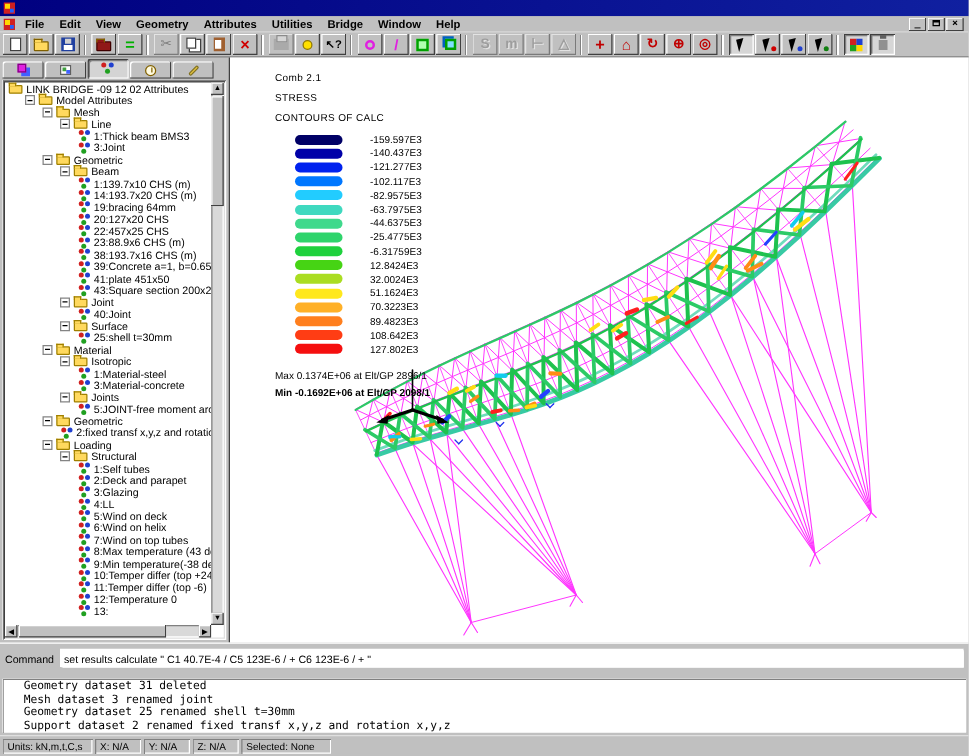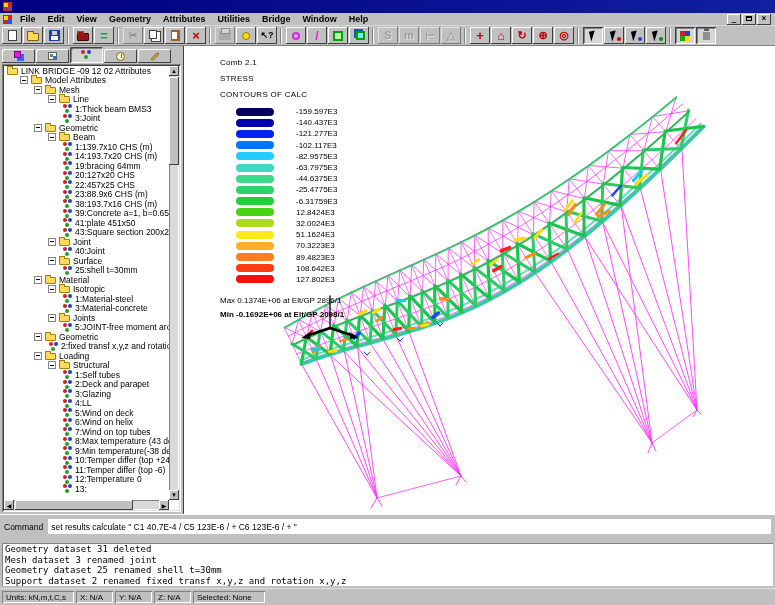--- a/index.html
+++ b/index.html
@@ -101,21 +101,21 @@
   .lswatch { width:38px; height:8px; border-radius:4px; flex:0 0 auto; margin-right:6px; }
   .lrow span { font-size:8px;margin-left:16px; }
   .note { position:absolute; left:36px; font-size:8px; }
   
   .cmdbar { height:24px; flex:0 0 auto; display:flex; align-items:center; padding:0 4px; gap:5px; border-top:1px solid #fff; }
   .cmdbar label { font-size:8.5px; }
   .cmdbar input { flex:1; height:15px; border:none; outline:none; background:#fff; font-family:"Liberation Sans",sans-serif; font-size:8.5px; padding:0 3px; }
   .cmdfield { flex:1; display:flex; }
   
   .outwrap { height:50px; flex:0 0 auto; padding:5px 2px 2px 2px; }
-  .outbox { height:100%; background:#fff; padding:1px 3px; overflow:hidden; }
+  .outbox { height:100%; background:#fff; padding:1px 17px; overflow:hidden; }
   .outbox div { font-family:"DejaVu Sans Mono",monospace; font-size:9px; line-height:10.5px; white-space:pre; }
   
   .statusbar { height:17px; flex:0 0 auto; display:flex; align-items:stretch; gap:2px; padding:2px 2px 2px 2px; border-top:1px solid #dfdfdf; }
   .spanel { display:flex; align-items:center; padding:0 4px; font-size:8px; white-space:nowrap; overflow:hidden; }
 </style>
 </head>
 <body>
 
 <div class="titlebar">
   <span class="lusas-ico"></span>

